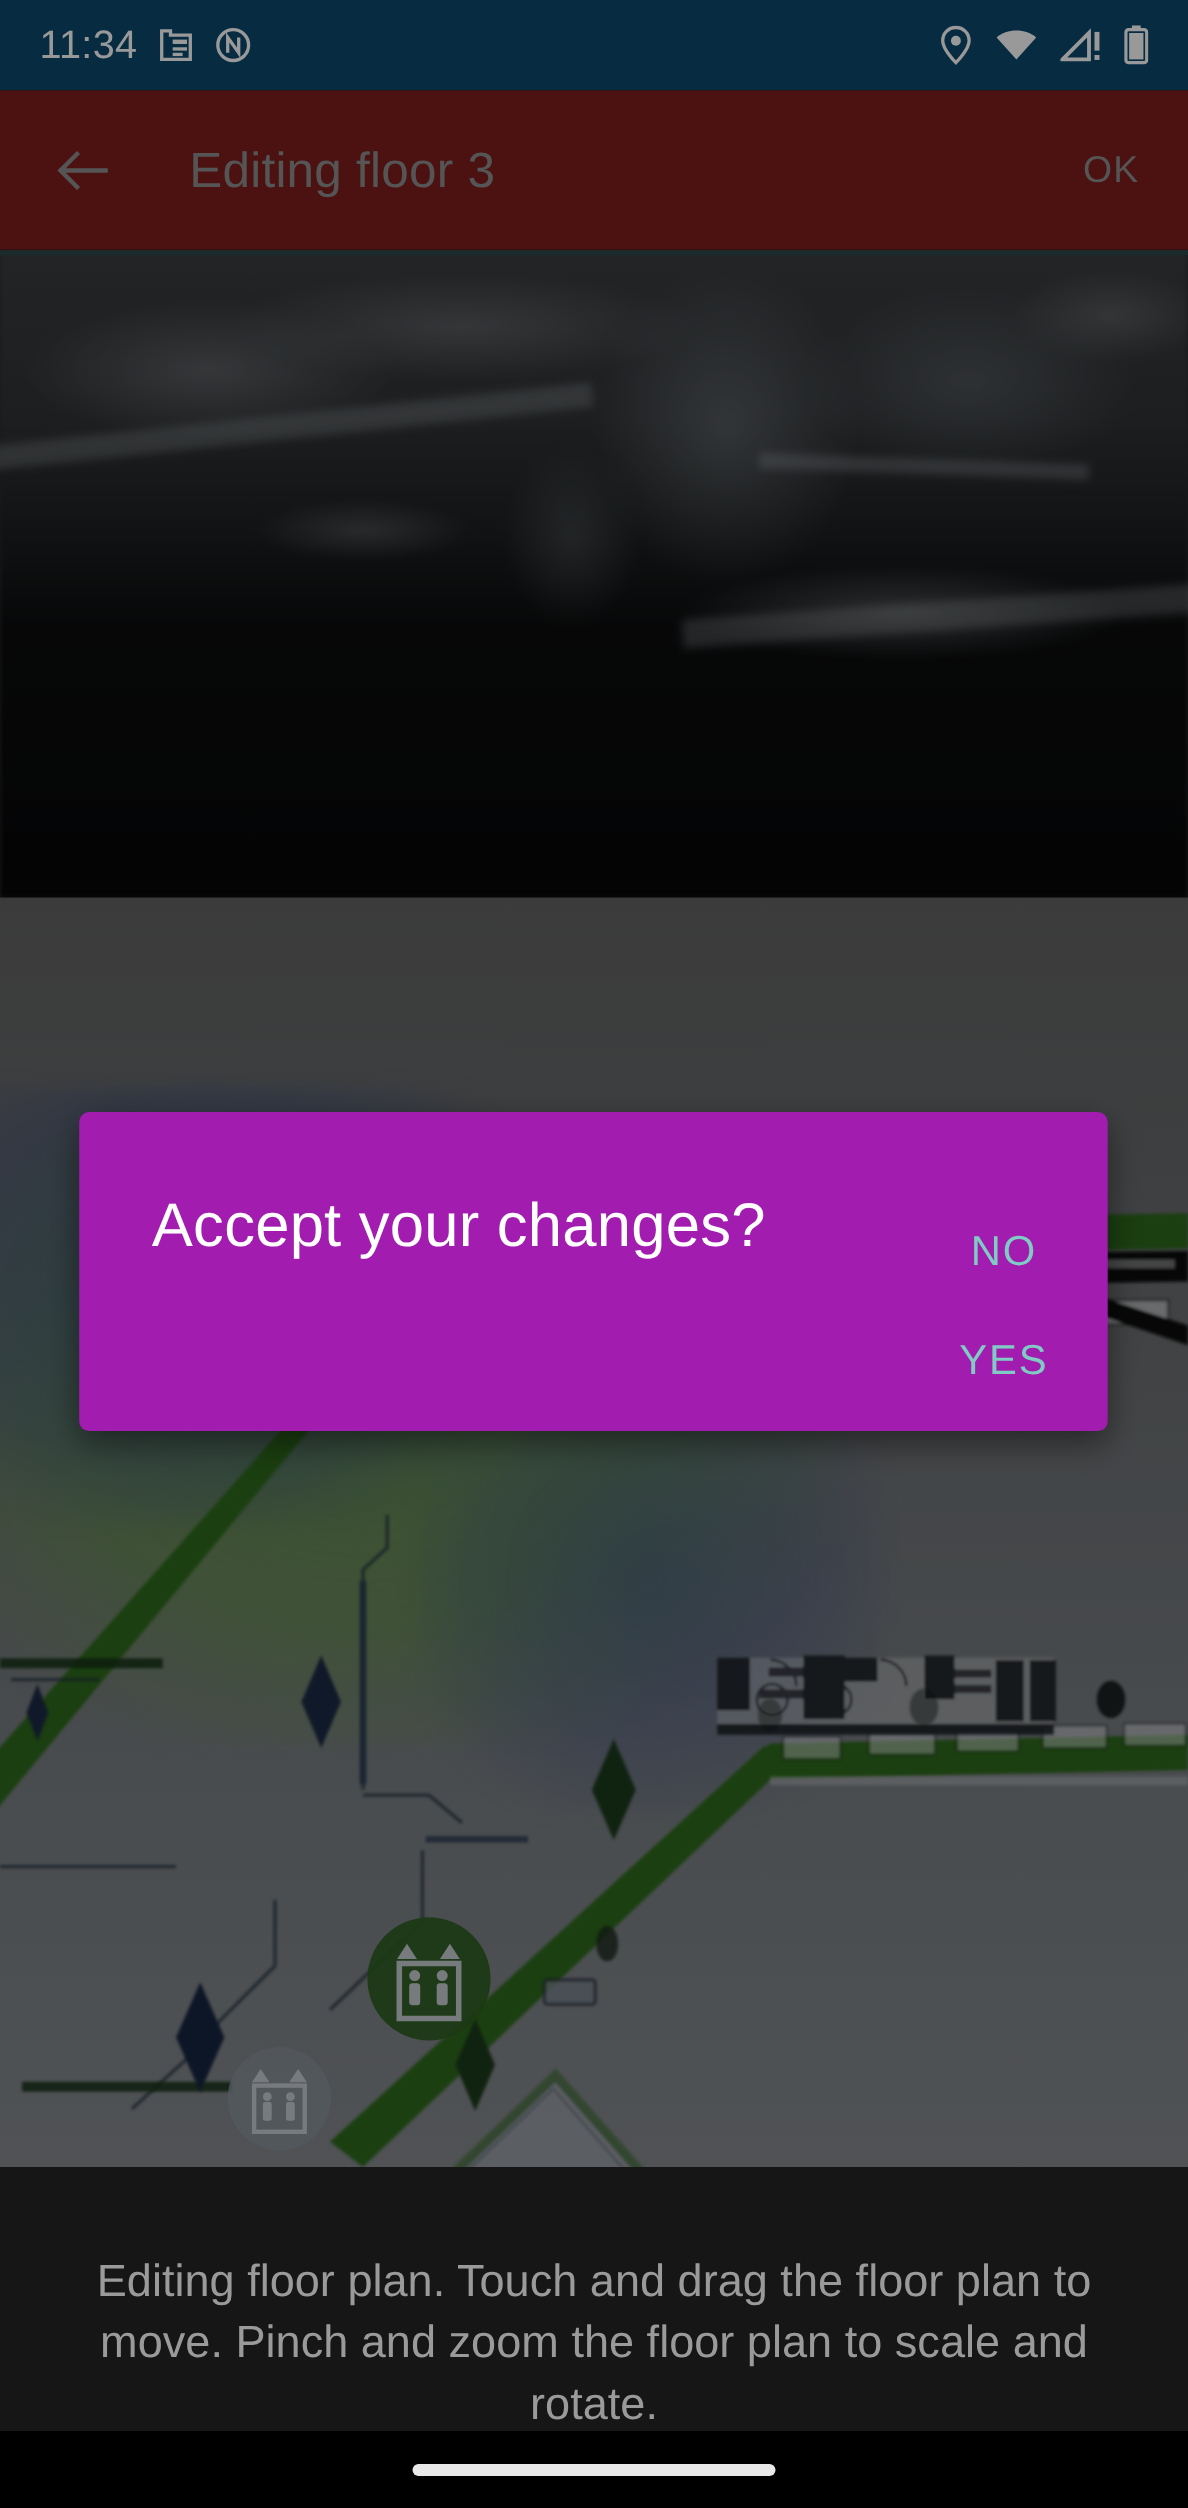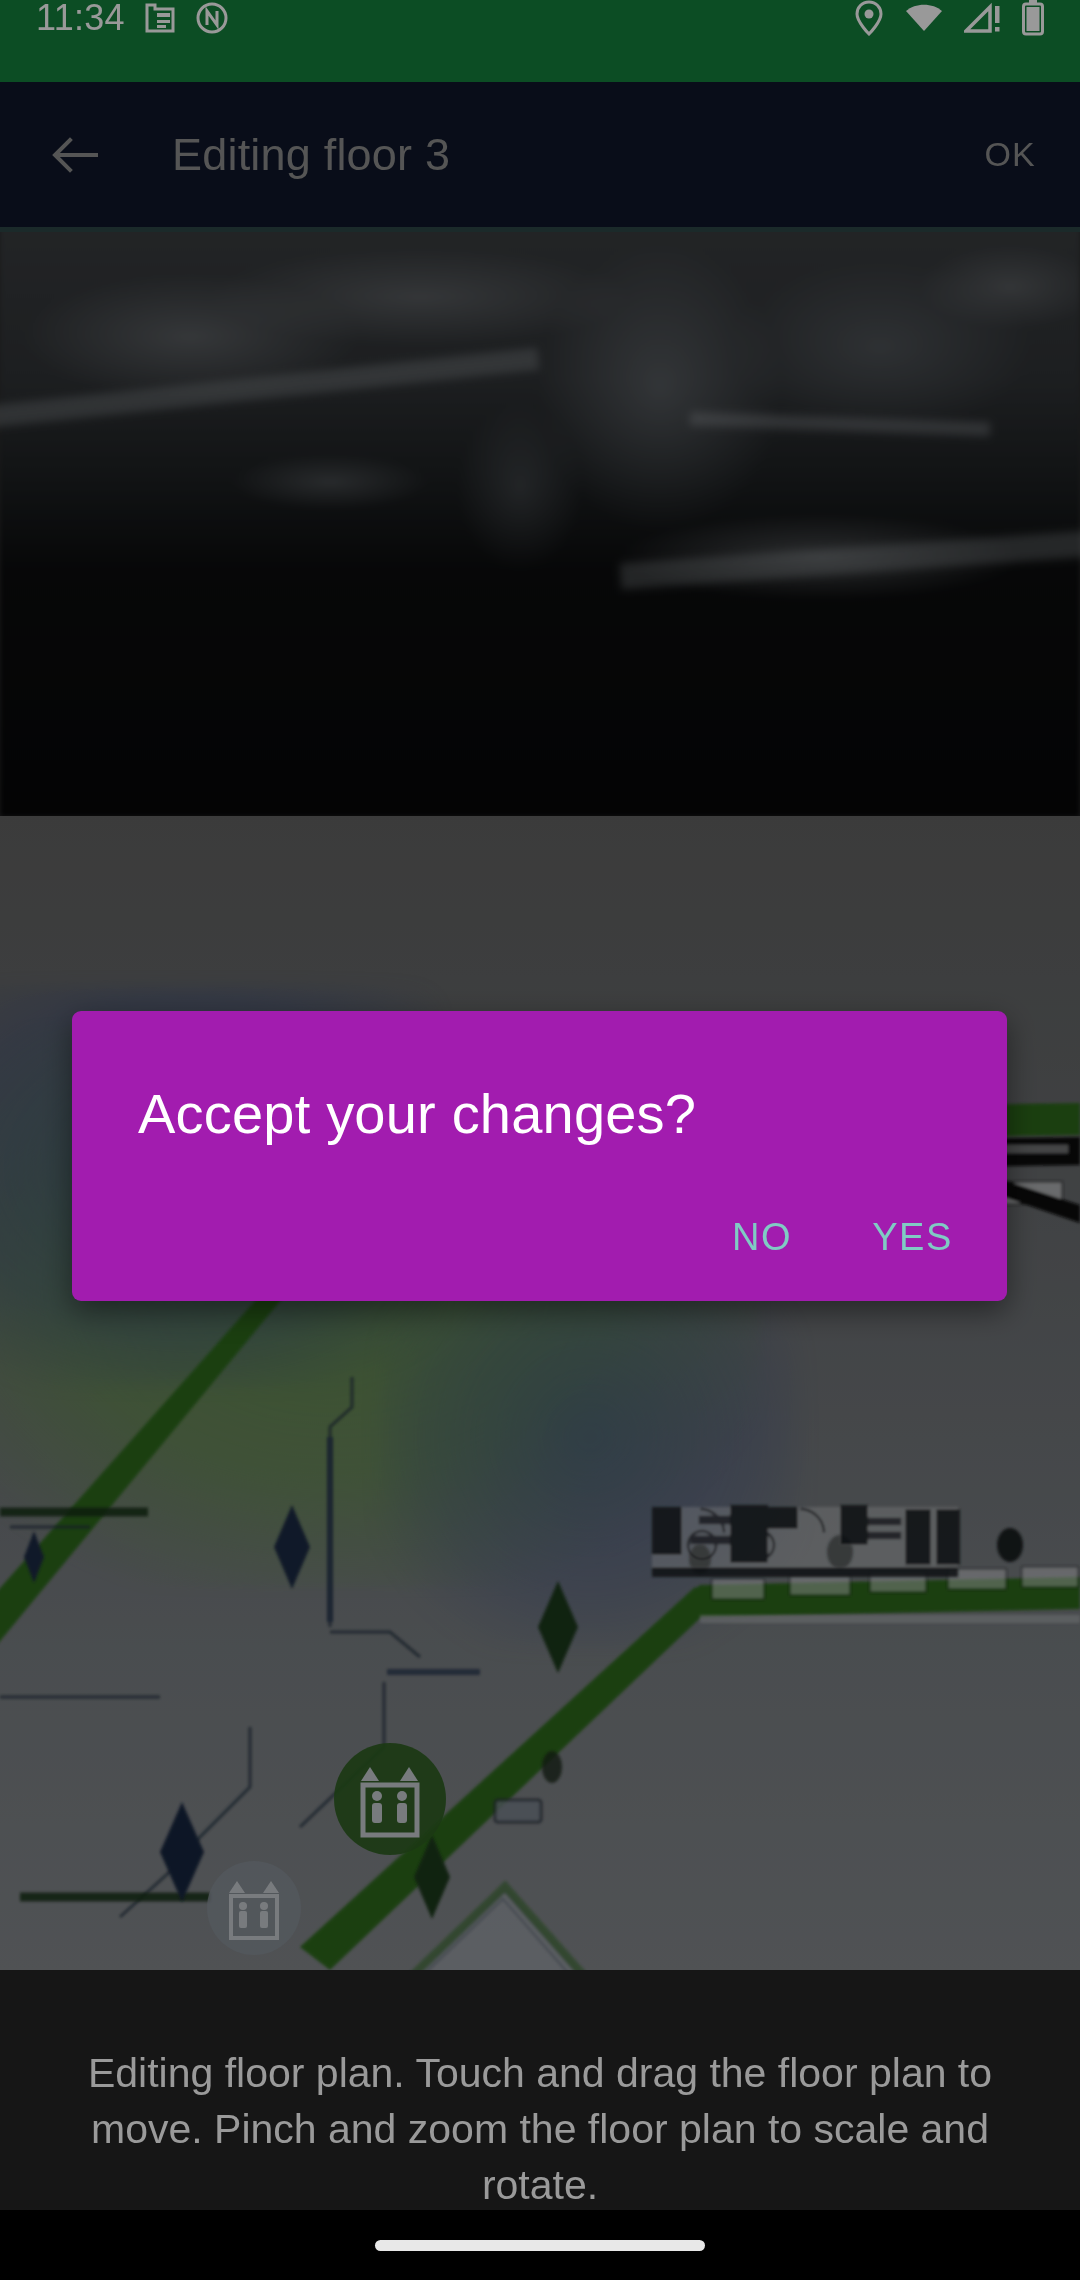--- a/index.html
+++ b/index.html
@@ -13,40 +13,40 @@
     position:relative;
     width:1080px; height:2280px;
     background:#000;
     overflow:hidden;
   }
 
   
   .status-bar {
     position:absolute; top:0; left:0;
     width:1080px; height:82px;
-    background:#15803d;
-    display:flex; align-items:flex-start;
+    background:#0c4a6e;
+    display:flex; align-items:center;
     padding:0 36px;
     z-index:60;
   }
   .status-left { display:flex; align-items:center; gap:18px; }
   .status-clock {
     color:#fff; font-size:36px; font-weight:400;
     letter-spacing:0.3px; line-height:1;
   }
   .status-right {
     margin-left:auto; display:flex; align-items:center; gap:20px;
   }
   .sicon { display:block; }
 
   
   .app-bar {
     position:absolute; top:82px; left:0;
     width:1080px; height:145px;
-    background:#0f172a;
+    background:#7f1d1d;
     display:flex; align-items:center;
     padding:0 34px;
     z-index:55;
   }
   .back-btn {
     width:82px; height:82px;
     display:flex; align-items:center; justify-content:center;
     flex:0 0 auto;
   }
   .app-title {
@@ -134,21 +134,21 @@
     z-index:80;
     box-shadow:0 10px 30px rgba(0,0,0,.45);
   }
   .dialog-title {
     position:absolute; left:66px; top:70px;
     color:#ffffff; font-size:56px; font-weight:400;
     letter-spacing:0.2px; white-space:nowrap;
   }
   .dialog-actions {
     position:absolute; right:28px; bottom:28px;
-    display:flex; align-items:center; gap:28px;
+    display:flex; align-items:center; gap:28px;flex-direction:column;
   }
   .dlg-btn {
     color:#80cbc4; font-size:38px; font-weight:400;
     letter-spacing:1.6px; padding:14px 26px;
     background:transparent; border:none; cursor:pointer;
     font-family:"Liberation Sans", sans-serif;
   }
 
   
   .bottom-bar {

